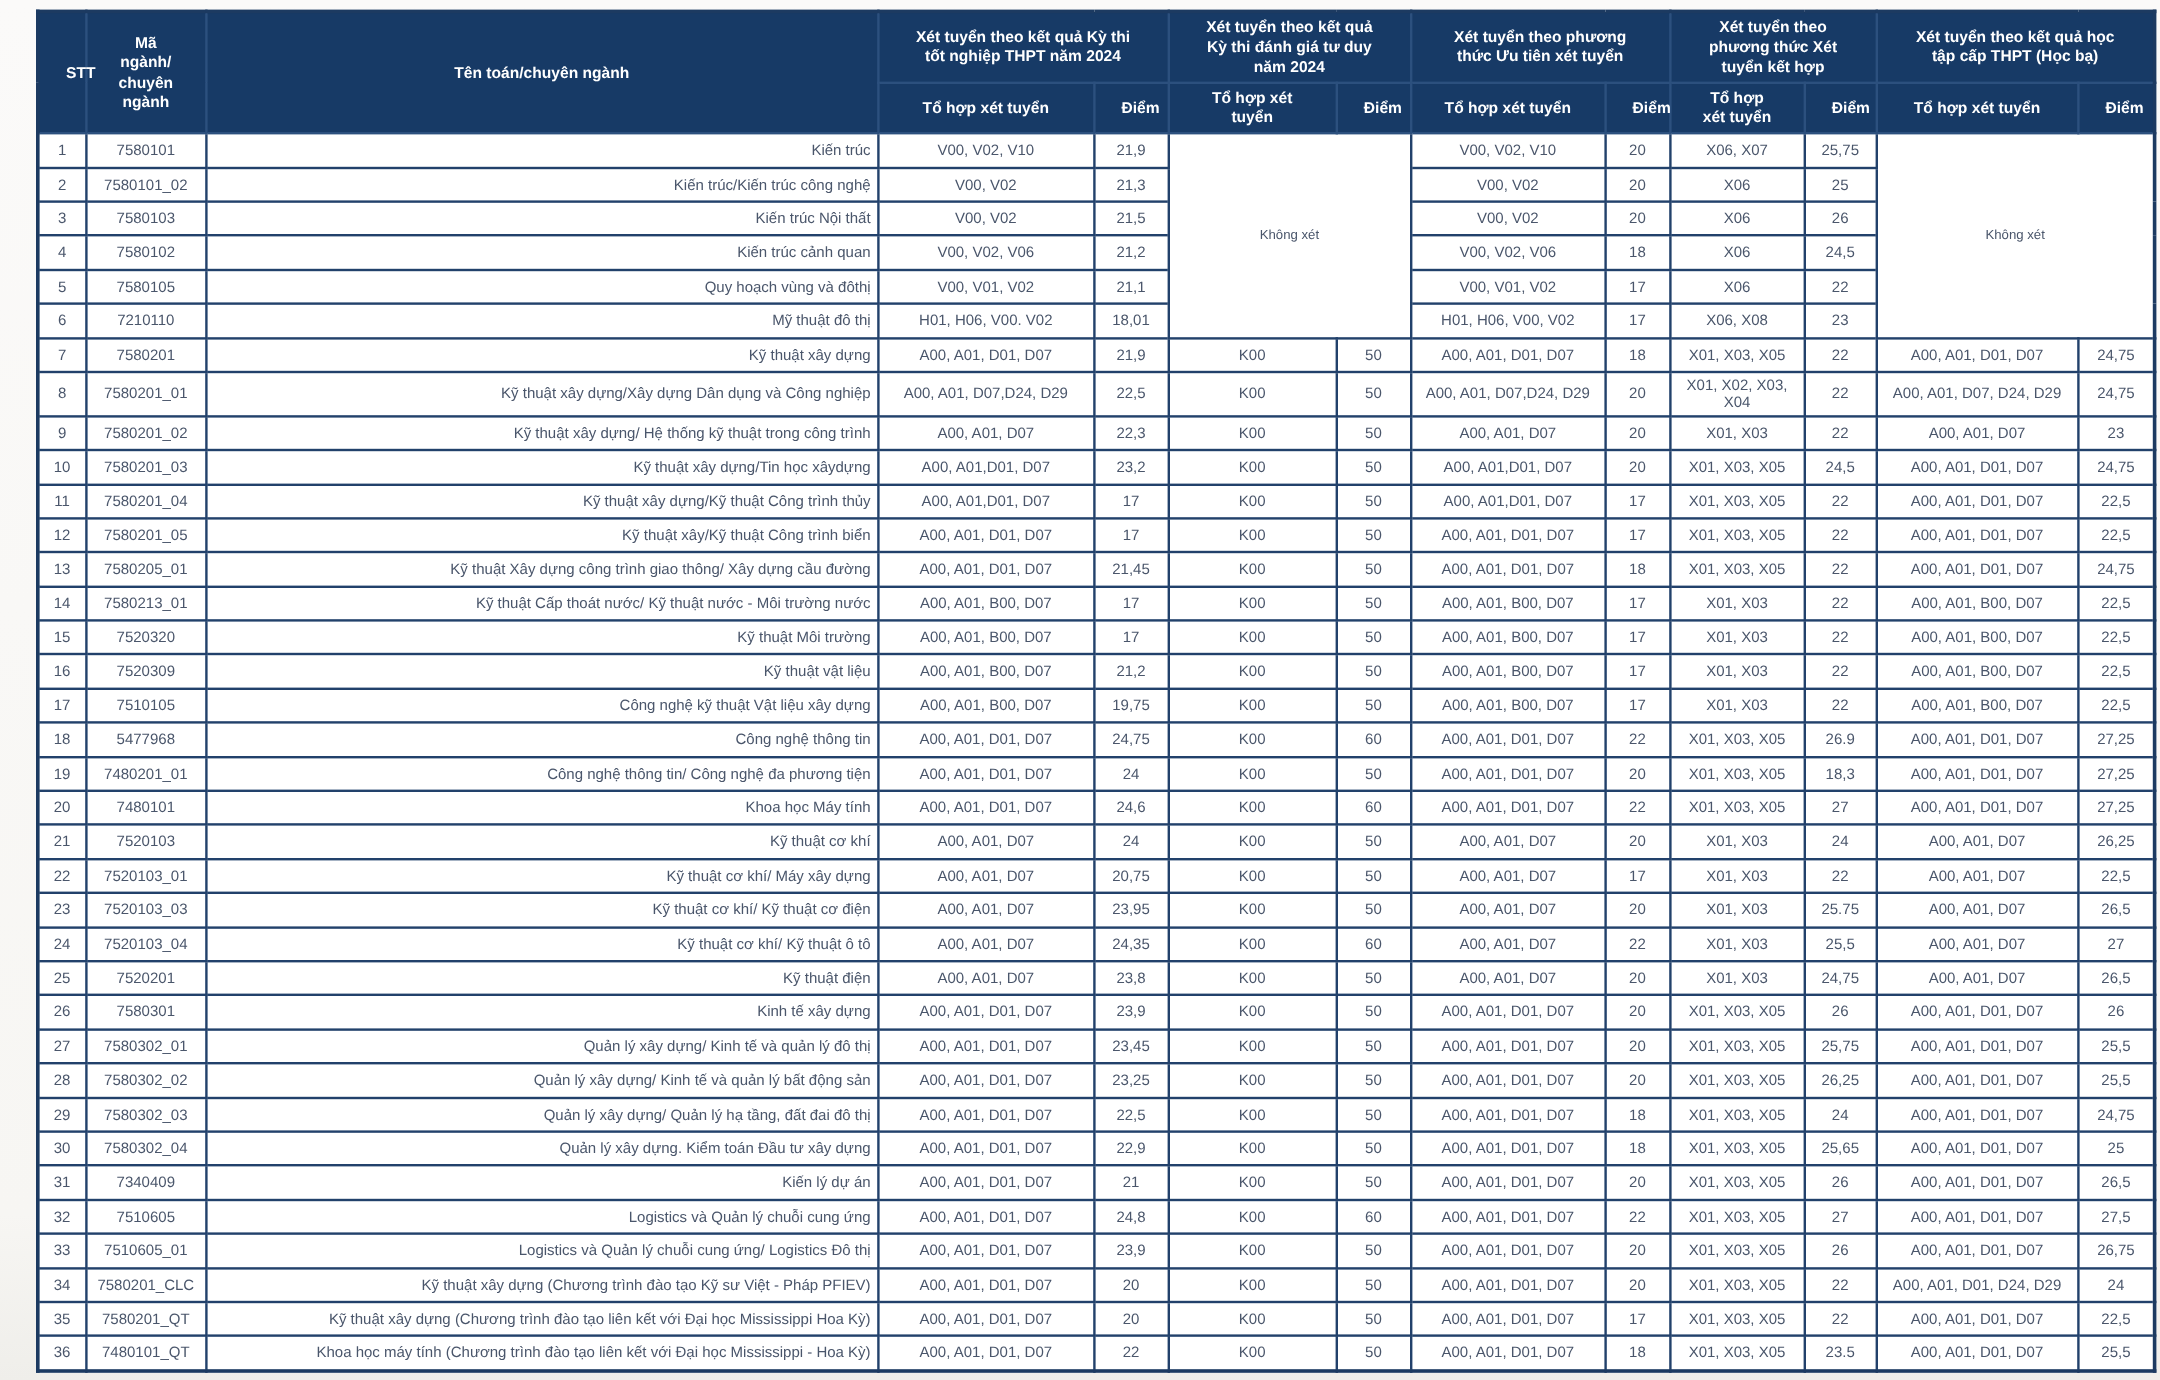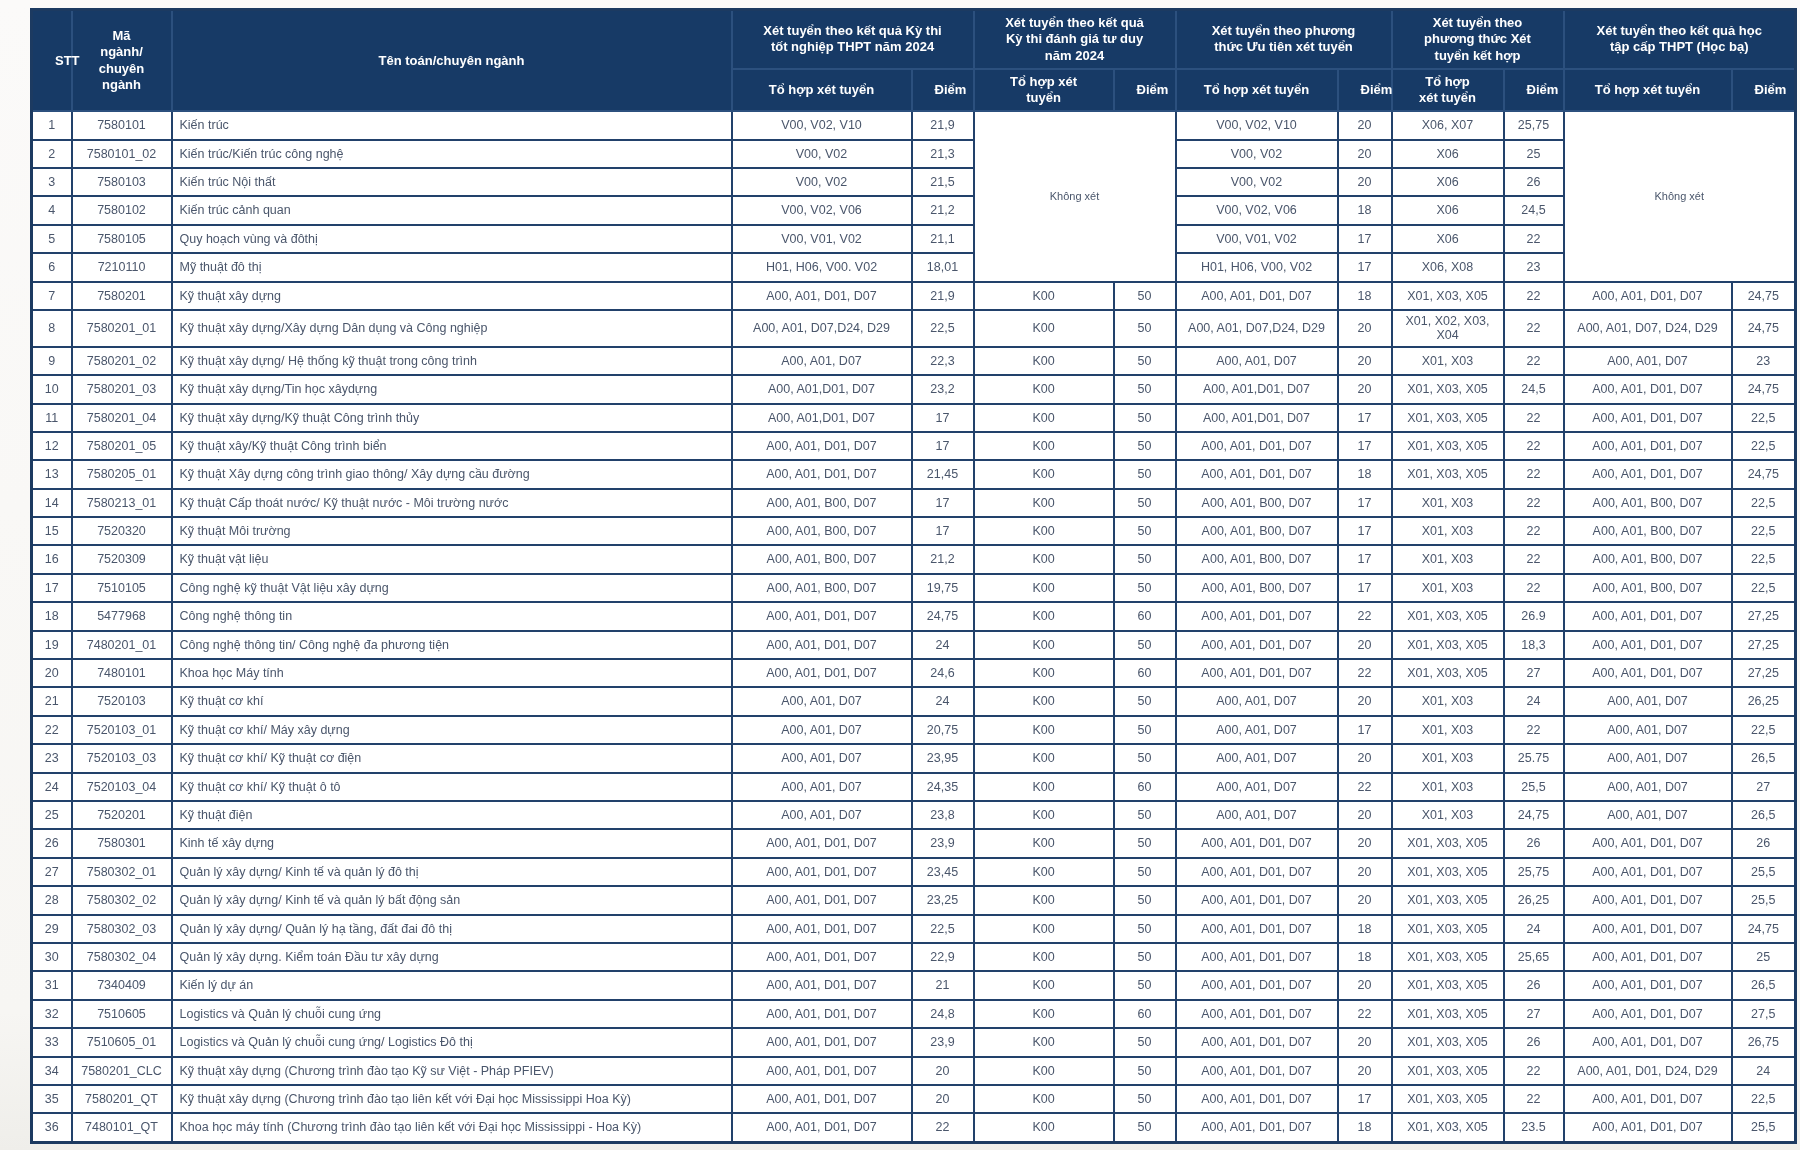--- a/index.html
+++ b/index.html
@@ -33,21 +33,21 @@
     border:2.5px solid #22416b;
     color:#4a566b;
     font-size:12.5px;
     line-height:1.15;
     padding:3px 5px;
     height:20.4px;
     text-align:center;
     vertical-align:middle;
     background:#ffffff;
   }
-  tbody td.c-name{text-align:left;padding-left:7px;}
+  tbody td.c-name{text-align:right;padding-left:7px;}
   tbody td.merged{font-size:11px;color:#4a566b;}
   col.w-stt{width:40px;} col.w-code{width:100px;} col.w-name{width:560px;}
   col.w-t1{width:180px;} col.w-d1{width:62px;}
   col.w-t2{width:140px;} col.w-d2{width:62px;}
   col.w-t3{width:162px;} col.w-d3{width:54px;}
   col.w-t4{width:112px;} col.w-d4{width:60px;}
   col.w-t5{width:168px;} col.w-d5{width:64px;}
 </style>
 </head>
 <body>

